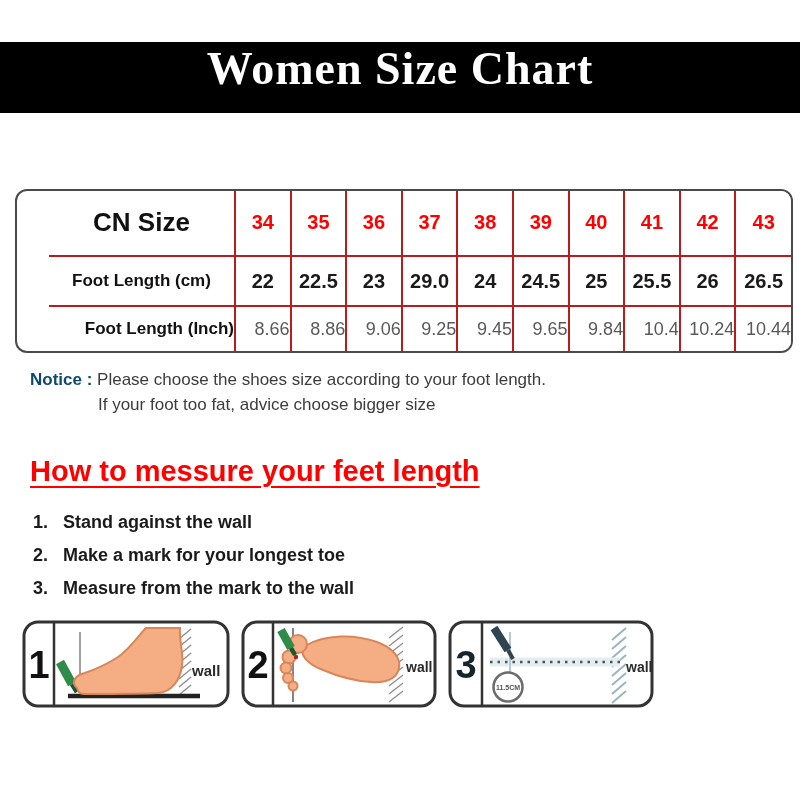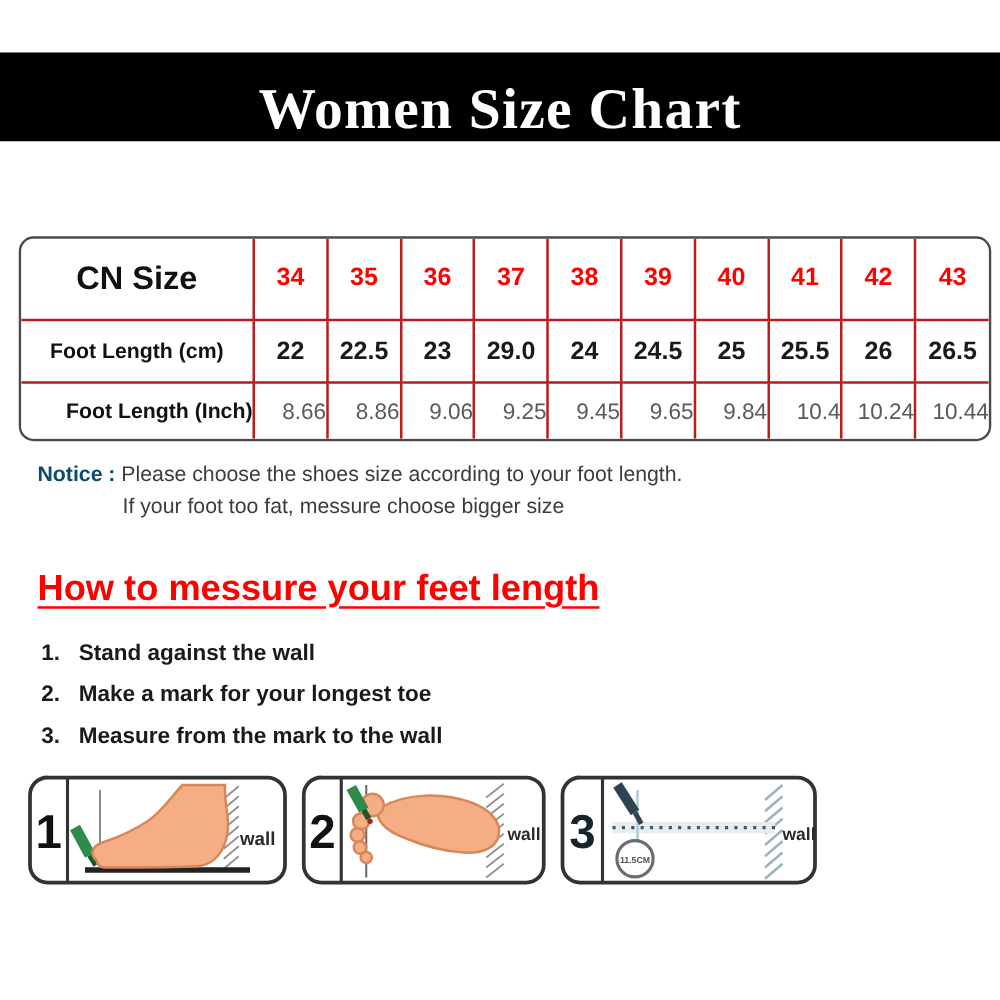--- a/index.html
+++ b/index.html
@@ -3,31 +3,32 @@
 <meta charset="utf-8">
 <style>
   html,body { margin:0; padding:0; }
   body {
     width:800px; height:800px; background:#ffffff; position:relative;
     font-family:"Liberation Sans", sans-serif; overflow:hidden;
   }
   
   .banner {
     position:absolute; top:42px; left:0; width:800px; height:71px;
-    background:#000000; display:flex; align-items:flex-end; justify-content:center;
+    background:#000000; display:flex; align-items:flex-start; justify-content:center;
   }
   .banner .title {
     color:#ffffff; font-family:"Liberation Serif", serif;
     font-size:46px; font-weight:bold; letter-spacing:1px;
   }
   
   .table-wrap {
     position:absolute; top:189px; left:15px; width:778px; height:164px;
     border:2px solid #4a4a4a; border-radius:12px; overflow:hidden; box-sizing:border-box;
     background:#fff;
+    padding-left:32px;
   }
   table.size { width:100%; height:100%; border-collapse:collapse; table-layout:fixed; }
   table.size td {
     border:2px solid #b91c1c; text-align:center; vertical-align:middle; padding:0;
     background:#fff;
   }
   table.size tr:first-child td { border-top:none; }
   table.size tr:last-child td { border-bottom:none;text-align:right; }
   table.size td:first-child { border-left:none; }
   table.size td:last-child { border-right:none; }
@@ -115,21 +116,21 @@
       <td class="inch-val">10.4</td>
       <td class="inch-val">10.24</td>
       <td class="inch-val">10.44</td>
     </tr>
   </tbody>
     </table>
 </div>
 
 <div class="notice">
   <div><span class="lbl">Notice :</span> <span>Please choose the shoes size according to your foot length.</span></div>
-  <div class="line2">If your foot too fat, messure choose bigger size</div>
+  <div class="line2">If your foot too fat, advice choose bigger size</div>
 </div>
 
 <div class="measure-heading">How to messure your feet length</div>
 
 <div class="steps">
   <div class="step">
     <span class="num">1.</span>
     <span>Stand against the wall</span>
   </div>
   <div class="step">

